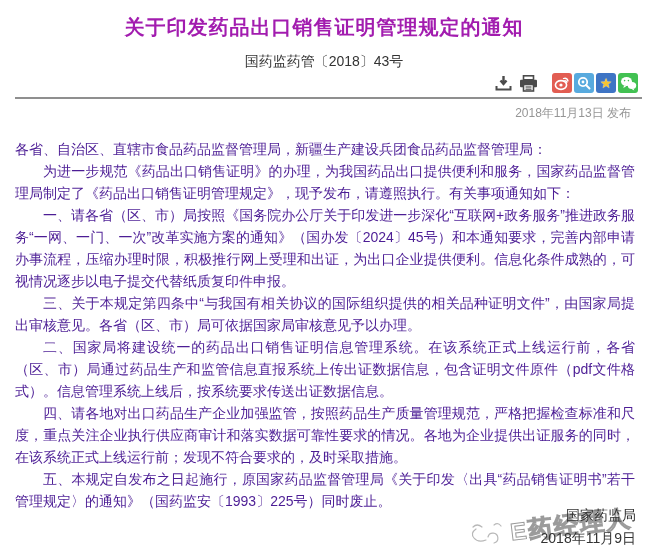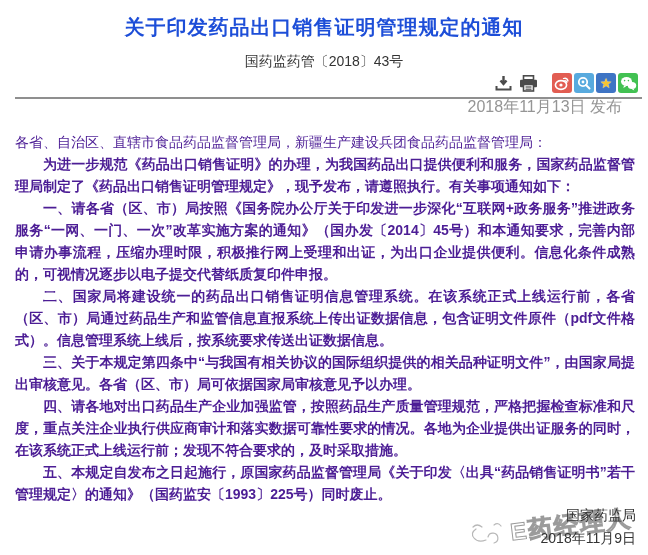--- a/index.html
+++ b/index.html
@@ -11,21 +11,21 @@
     overflow:hidden;
     font-family:"Liberation Sans","DejaVu Sans",sans-serif;
     color:#333;
   }
   
   .doc-title {
     padding-top:13px;
     text-align:center;
     font-size:20px;
     font-weight:bold;
-    color:#1d4ed8;
+    color:#a21caf;
     letter-spacing:1px;
     line-height:28px;
   }
   .doc-number {
     margin-top:11px;
     text-align:center;
     font-size:14px;
     color:#333;
     line-height:18px;
   }
@@ -53,35 +53,36 @@
     cursor:pointer;
     overflow:hidden;
   }
   .share-btn .star { color:#f6c431; font-size:14px; line-height:1; text-shadow:0 0 1px #fff; }
   
   .divider {
     margin:2px 6px 0 15px;
     border-top:2px solid #8f8f8f;
   }
   .pub-row {
+    margin-top:7px;
     text-align:right;
-    padding-right:26px;
-    font-size:16px;
+    padding-right:17px;
+    font-size:12px;
     color:#959595;
     line-height:15px;
   }
   
   .body-text {
     margin:17px 13px 0 15px;
     font-size:14px;
     line-height:22px;
     color:#4c1d95;
     text-align:justify;
   }
-  .body-text p.indent { text-indent:2em;font-weight:bold; }
+  .body-text p.indent { text-indent:2em; }
   
   .signature {
     position:absolute;
     right:12px;
     top:505px;
     text-align:right;
     font-size:14px;
     line-height:22px;
     color:#333;
   }
@@ -166,23 +167,23 @@
 
   <div class="divider"></div>
   <div class="pub-row">
     <span>2018年11月13日</span>
     <span>发布</span>
   </div>
 
   <div class="body-text">
     <p class="salutation">各省、自治区、直辖市食品药品监督管理局，新疆生产建设兵团食品药品监督管理局：</p>
     <p class="indent">为进一步规范《药品出口销售证明》的办理，为我国药品出口提供便利和服务，国家药品监督管理局制定了《药品出口销售证明管理规定》，现予发布，请遵照执行。有关事项通知如下：</p>
-    <p class="indent">一、请各省（区、市）局按照《国务院办公厅关于印发进一步深化“互联网+政务服务”推进政务服务“一网、一门、一次”改革实施方案的通知》（国办发〔2014〕45号）和本通知要求，完善内部申请办事流程，压缩办理时限，积极推行网上受理和出证，为出口企业提供便利。信息化条件成熟的，可视情况逐步以电子提交代替纸质复印件申报。</p>
+    <p class="indent">一、请各省（区、市）局按照《国务院办公厅关于印发进一步深化“互联网+政务服务”推进政务服务“一网、一门、一次”改革实施方案的通知》（国办发〔2024〕45号）和本通知要求，完善内部申请办事流程，压缩办理时限，积极推行网上受理和出证，为出口企业提供便利。信息化条件成熟的，可视情况逐步以电子提交代替纸质复印件申报。</p>
+    <p class="indent">三、关于本规定第四条中“与我国有相关协议的国际组织提供的相关品种证明文件”，由国家局提出审核意见。各省（区、市）局可依据国家局审核意见予以办理。</p>
     <p class="indent">二、国家局将建设统一的药品出口销售证明信息管理系统。在该系统正式上线运行前，各省（区、市）局通过药品生产和监管信息直报系统上传出证数据信息，包含证明文件原件（pdf文件格式）。信息管理系统上线后，按系统要求传送出证数据信息。</p>
-    <p class="indent">三、关于本规定第四条中“与我国有相关协议的国际组织提供的相关品种证明文件”，由国家局提出审核意见。各省（区、市）局可依据国家局审核意见予以办理。</p>
     <p class="indent">四、请各地对出口药品生产企业加强监管，按照药品生产质量管理规范，严格把握检查标准和尺度，重点关注企业执行供应商审计和落实数据可靠性要求的情况。各地为企业提供出证服务的同时，在该系统正式上线运行前；发现不符合要求的，及时采取措施。</p>
     <p class="indent">五、本规定自发布之日起施行，原国家药品监督管理局《关于印发〈出具“药品销售证明书”若干管理规定〉的通知》（国药监安〔1993〕225号）同时废止。</p>
   </div>
 
   <div class="signature">
     <svg class="sig-doodle" width="40" height="34" viewBox="0 0 40 34">
       <path d="M8 12 q-6 4 -2 9 q4 5 12 2 M14 10 q-5 -4 -9 0 M20 20 a5 5 0 1 1 6 6 M26 8 q4 -3 7 1" stroke="#9a9a9a" stroke-width="1.2" fill="none" stroke-linecap="round"></path>
     </svg>
     <span class="sig-watermark">E药经理人</span>
     <div class="sig-agency">国家药监局</div>

